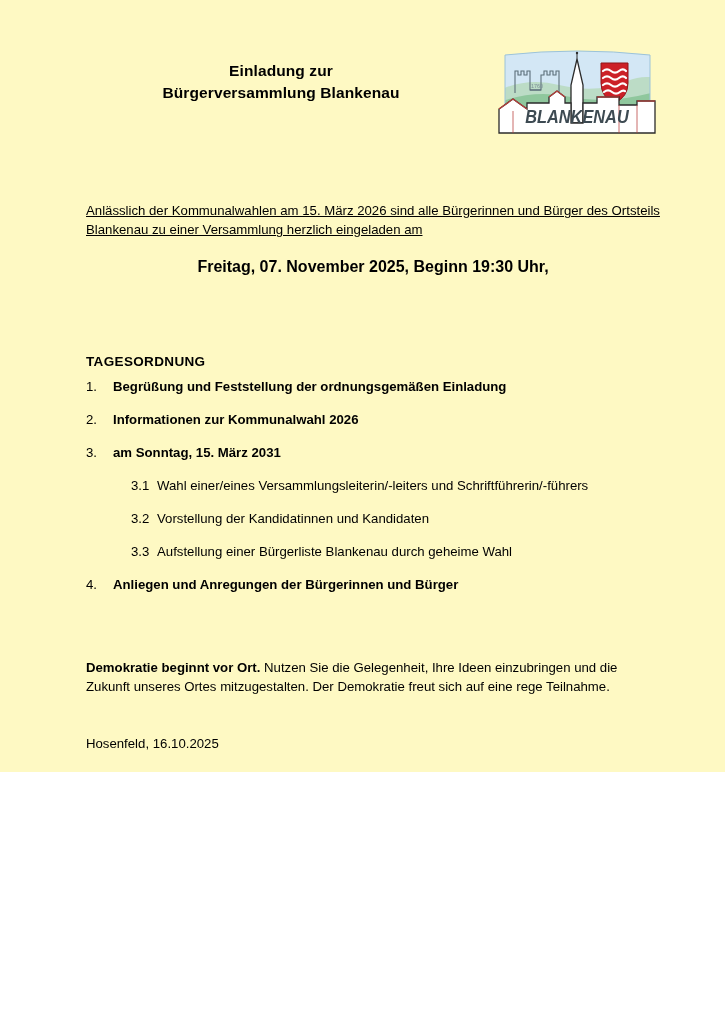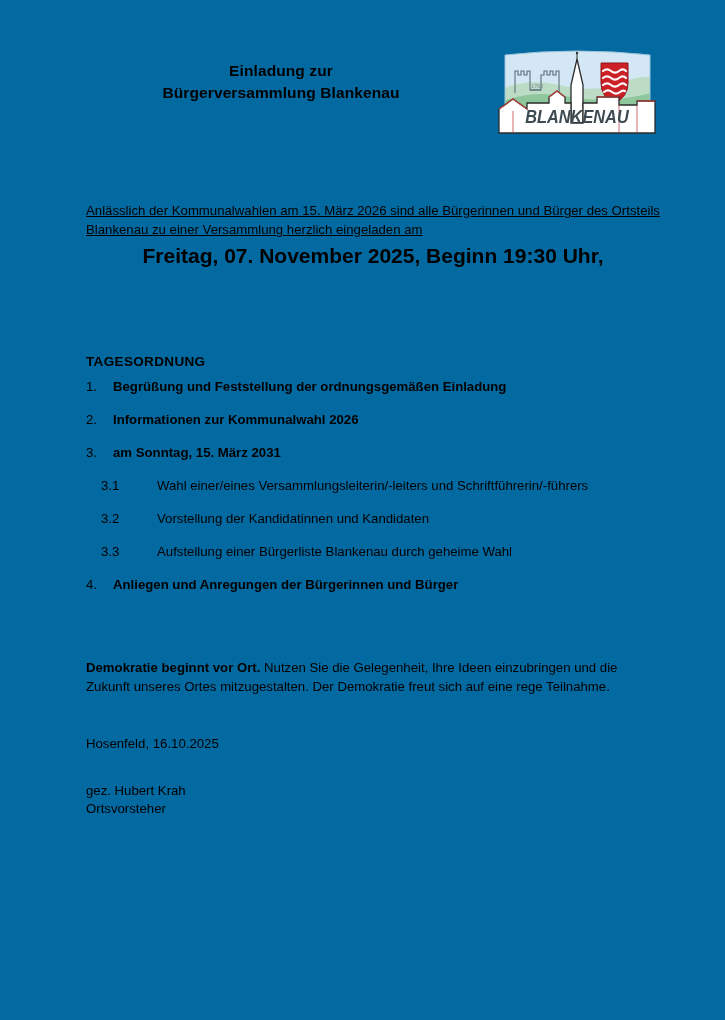--- a/index.html
+++ b/index.html
@@ -11,24 +11,24 @@
     width: 725px;
     height: 1020px;
     position: relative;
     font-family: "Liberation Sans", sans-serif;
     color: #000000;
     -webkit-font-smoothing: antialiased;
   }
   .page {
     position: relative;
     width: 725px;
-    height: 1020px;
+    height: 772px;
     box-sizing: border-box;
     overflow: hidden;
-    background: #0369a1;
+    background: #fef9c3;
   }
 
   
   .header {
     position: absolute;
     left: 0;
     top: 0;
     width: 725px;
     height: 150px;
   }
@@ -61,24 +61,24 @@
     left: 86px;
     top: 188px;
     width: 574px;
     font-size: 13.2px;
     line-height: 19px;
     text-decoration: underline;
   }
   .date-line {
     position: absolute;
     left: 86px;
-    top: 224px;
+    top: 240px;
     width: 574px;
     text-align: center;
-    font-size: 21px;
+    font-size: 16px;
     font-weight: bold;
     line-height: 22px;
   }
   .venue {
     position: absolute;
     left: 86px;
     top: 284px;
     width: 574px;
     font-size: 13.2px;
     line-height: 19px;
@@ -118,21 +118,21 @@
   .agenda-sub {
     position: relative;
     display: block;
     font-size: 13.2px;
     line-height: 19px;
     margin-bottom: 14px;
     padding-left: 71px;
   }
   .agenda-sub .num {
     position: absolute;
-    left: 15px;
+    left: 45px;
     top: 0;
     width: 40px;
   }
   .sub-group { margin-top: 6px; }
 
   
   .closing {
     position: absolute;
     left: 86px;
     top: 645px;

